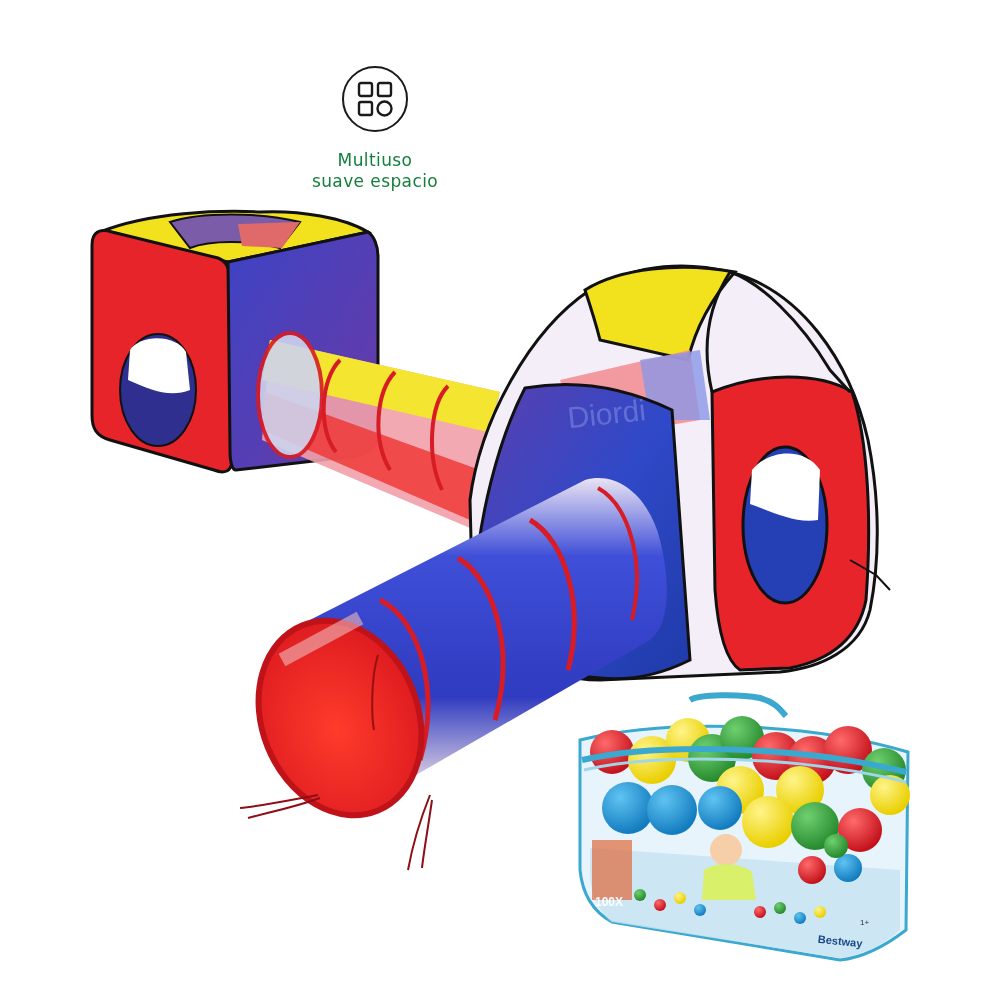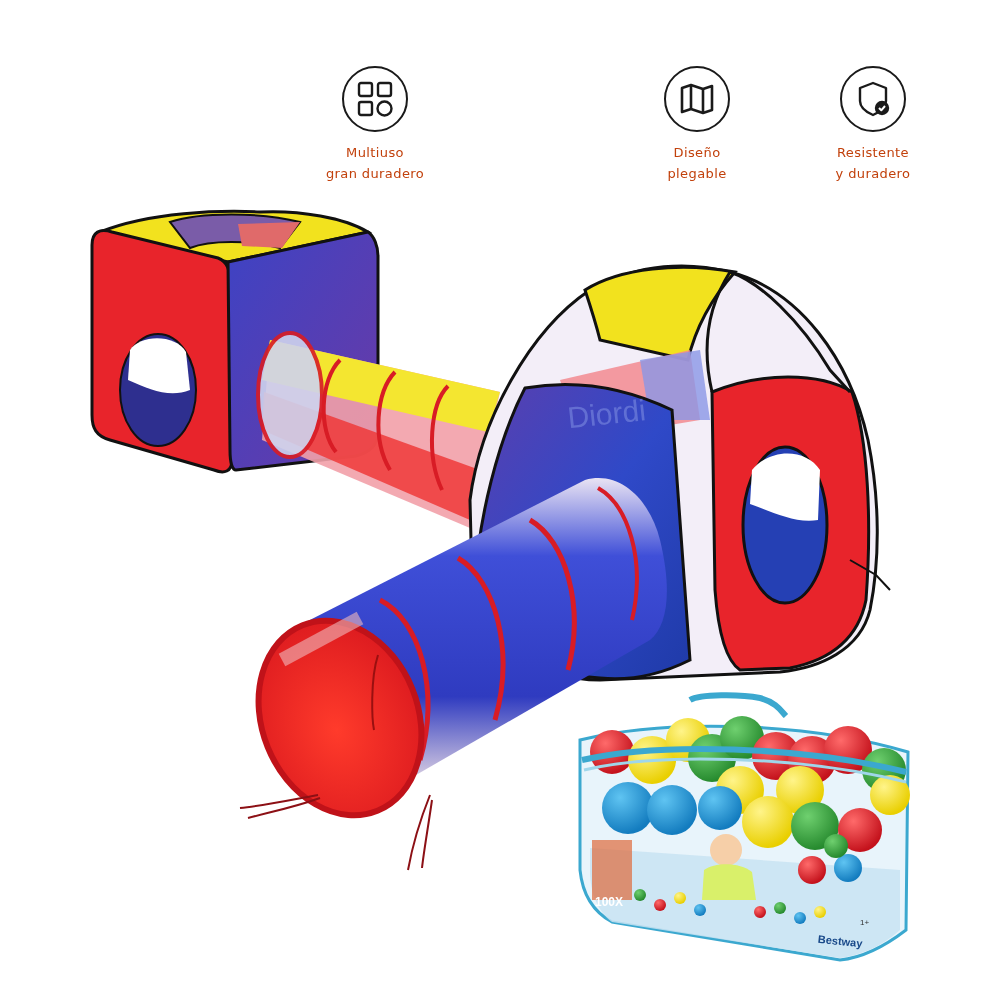--- a/index.html
+++ b/index.html
@@ -1,69 +1,44 @@
 <!DOCTYPE html>
 <html><head>
 <meta charset="utf-8">
 <style>
   html,body{margin:0;padding:0;background:#ffffff;}
   body{width:1000px;height:1000px;position:relative;overflow:hidden;font-family:"DejaVu Sans","Liberation Sans",sans-serif;}
   .features{position:absolute;top:66px;left:300px;width:660px;height:130px;}
   .feature{position:absolute;top:0;width:150px;text-align:center;}
   .feature .icon-wrap{width:66px;height:66px;margin:0 auto;border:2px solid #1a1a1a;border-radius:50%;display:flex;align-items:center;justify-content:center;box-sizing:border-box;}
-  .feature .label{margin-top:10px;font-size:13px;line-height:21px;color:#c2410c;letter-spacing:0.4px;font-weight:500;}
+  .feature .label{margin-top:18px;font-size:17px;line-height:21px;color:#15803d;letter-spacing:0.4px;font-weight:500;}
   .feature .label span{display:block;}
   #scene{position:absolute;left:0;top:0;width:1000px;height:1000px;}
 </style>
 </head>
 <body>
 
 <div class="features">
   <div class="feature" style="left:0px">
     <div class="icon-wrap">
       <svg width="40" height="40" viewBox="0 0 40 40" fill="none" stroke="#1a1a1a" stroke-width="2.4">
         <rect x="4" y="4" width="13" height="13" rx="2"></rect>
           <rect x="23" y="4" width="13" height="13" rx="2"></rect>
         <rect x="4" y="23" width="13" height="13" rx="2"></rect>
           <circle cx="29.5" cy="29.5" r="7"></circle>
       </svg>
     </div>
     <div class="label">
       <span>Multiuso</span>
-        <span>gran duradero</span>
+        <span>suave espacio</span>
     </div>
   </div>
 
 
-  <div class="feature" style="left:322px">
-    <div class="icon-wrap">
-      <svg width="40" height="40" viewBox="0 0 40 40" fill="none" stroke="#1a1a1a" stroke-width="2.6" stroke-linejoin="round">
-        <path d="M5 9 L14 6 L26 10 L35 7 L35 31 L26 34 L14 30 L5 33 Z"></path>
-          <path d="M14 6 L14 30 M26 10 L26 34"></path>
-      </svg>
-    </div>
-    <div class="label">
-      <span>Diseño</span>
-        <span>plegable</span>
-    </div>
-  </div>
 
-  <div class="feature" style="left:498px">
-    <div class="icon-wrap">
-      <svg width="40" height="40" viewBox="0 0 40 40" fill="none" stroke="#1a1a1a" stroke-width="2.4" stroke-linejoin="round">
-        <path d="M20 4 L33 9 L33 22 C33 28,27 33,20 36 C13 33,7 28,7 22 L7 9 Z"></path>
-        <circle cx="29" cy="29" r="6" fill="#1a1a1a"></circle>
-        <path d="M26 29 L28.3 31.3 L32 27" stroke="#ffffff" stroke-width="2"></path>
-      </svg>
-    </div>
-    <div class="label">
-      <span>Resistente</span>
-        <span>y duradero</span>
-    </div>
-  </div>
 </div>
 
 <svg id="scene" viewBox="0 0 1000 1000">
   <defs>
     <linearGradient id="gBlueFace" x1="0" y1="0" x2="1" y2="1">
       <stop offset="0" stop-color="#3d43c4"></stop>
         <stop offset="1" stop-color="#6a3aa6"></stop>
     </linearGradient>
     <linearGradient id="gTentBlue" x1="0" y1="0" x2="1" y2="1">
       <stop offset="0" stop-color="#5b3fae"></stop>

